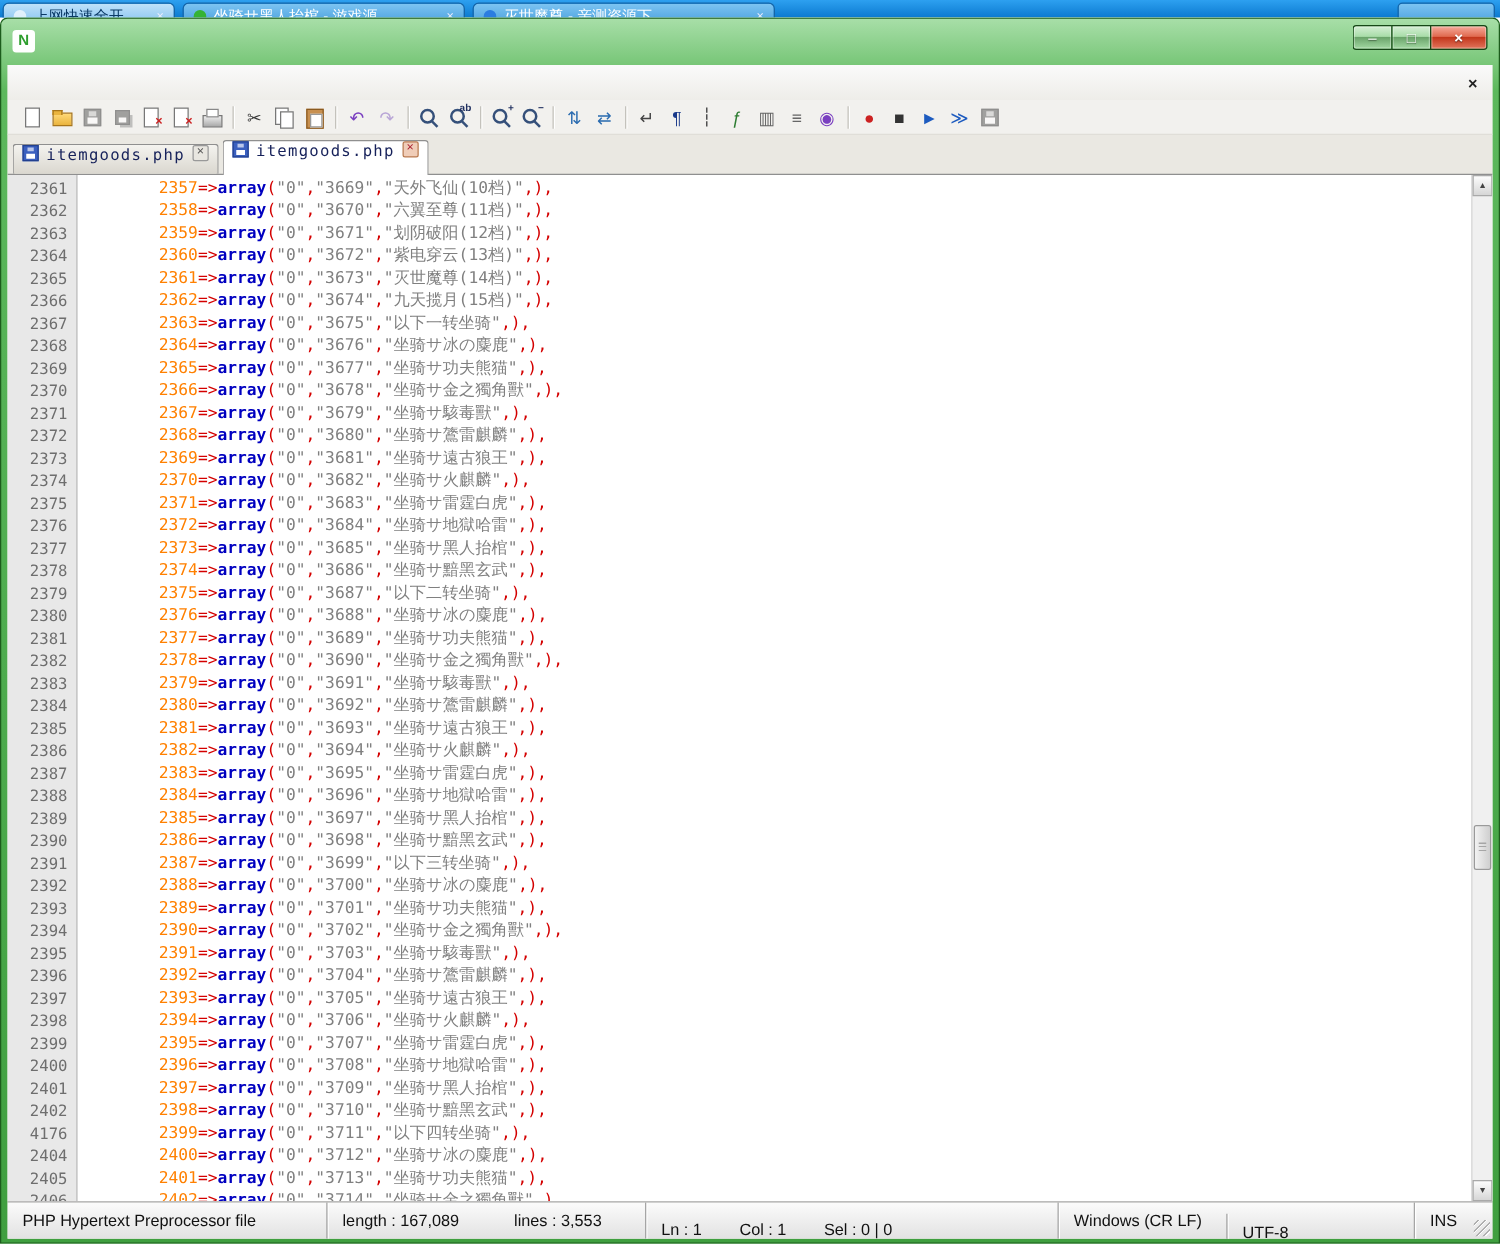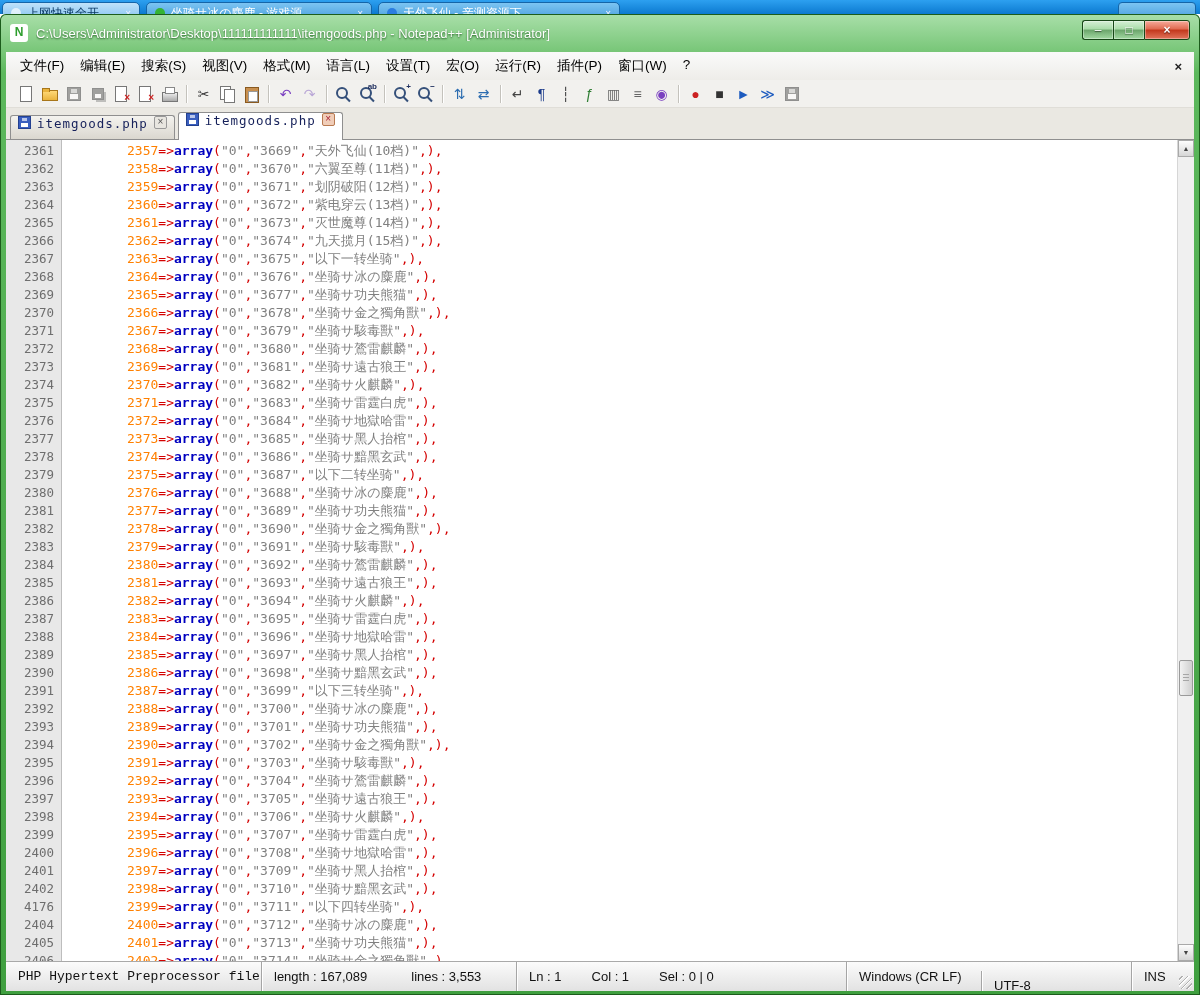--- a/index.html
+++ b/index.html
@@ -131,90 +131,75 @@
   .sthumb { position:absolute; left:1px; right:1px; top:520px; height:36px;
     background:linear-gradient(90deg,#f2f2f2,#cfcfcf); border:1px solid #9a9a9a; border-radius:2px; }
   .sthumb::after { content:''; position:absolute; left:3px; right:3px; top:50%; margin-top:-4px; height:8px;
     background:repeating-linear-gradient(180deg,#a6a6a6 0 1px,transparent 1px 3px); }
 
   
   .statusbar { height:30px; background:linear-gradient(#fbfbfb,#e2e2e2); border-top:1px solid #a9a9a9;
     display:flex; align-items:center; font-size:13px; color:#111; position:relative; }
   .sb { padding:0 12px; height:100%; display:flex; align-items:center; white-space:nowrap; overflow:hidden; }
   .sb + .sb { border-left:1px solid #a5a5a5; box-shadow:inset 1px 0 0 #fff; }
-  .sb.doc { width:255px;font-family:Liberation Mono, monospace; }
+  .sb.doc { width:255px; }
   .sb.len { width:255px; gap:44px; }
-  .sb.cur { width:330px; gap:30px; }
+  .sb.cur { width:330px; gap:30px;align-items:flex-end; }
   .sb.eol { width:135px;text-align:center; }
   .sb.enc { width:150px;margin-top:17px; }
   .sb.ins { flex:1; }
   .grip { position:absolute; right:2px; bottom:2px; width:13px; height:13px;
     background:repeating-linear-gradient(135deg, transparent 0 2px, #b0b0b0 2px 3px, #fdfdfd 3px 4px); }
 </style>
 </head>
 <body>
 
 <div id="screen">
 
   <div class="browser-strip">
     <div class="btabs" id="btabs">
         <div class="btab">
           <span class="bfav"></span>
           <span class="blabel">上网快速全开</span>
           <span class="bx">×</span>
         </div>
         <div class="btab">
           <span class="bfav"></span>
-          <span class="blabel">坐骑サ冰の麋鹿 - 游戏源…</span>
+          <span class="blabel">坐骑サ黑人抬棺 - 游戏源…</span>
           <span class="bx">×</span>
         </div>
         <div class="btab">
           <span class="bfav"></span>
-          <span class="blabel">天外飞仙 - 亲测资源下…</span>
+          <span class="blabel">灭世魔尊 - 亲测资源下…</span>
           <span class="bx">×</span>
         </div>
       </div>
     <div class="b-right"></div>
   </div>
 
   <div class="np-window">
 
     <div class="titlebar">
       <span class="np-icon">N</span>
-      <span class="title-text">C:\Users\Administrator\Desktop\111111111111\itemgoods.php - Notepad++ [Administrator]</span>
       <div class="win-controls">
         <span class="wbtn min">
             <span>–</span>
           </span>
         <span class="wbtn max">
             <span>□</span>
           </span>
         <span class="wbtn close">
             <span>×</span>
           </span>
       </div>
     </div>
 
     <div class="client">
 
       <div class="menubar">
-        <span id="menu-items" style="display:flex">
-            <span class="menu-item">文件(F)</span>
-            <span class="menu-item">编辑(E)</span>
-            <span class="menu-item">搜索(S)</span>
-            <span class="menu-item">视图(V)</span>
-            <span class="menu-item">格式(M)</span>
-            <span class="menu-item">语言(L)</span>
-            <span class="menu-item">设置(T)</span>
-            <span class="menu-item">宏(O)</span>
-            <span class="menu-item">运行(R)</span>
-            <span class="menu-item">插件(P)</span>
-            <span class="menu-item">窗口(W)</span>
-            <span class="menu-item">?</span>
-          </span>
         <span class="menubar-x">×</span>
       </div>
 
       <div class="toolbar" id="toolbar">
           <span class="tbtn">
             <span class="cicon i-page"></span>
           </span>
           <span class="tbtn">
             <span class="cicon i-folder"></span>
           </span>

